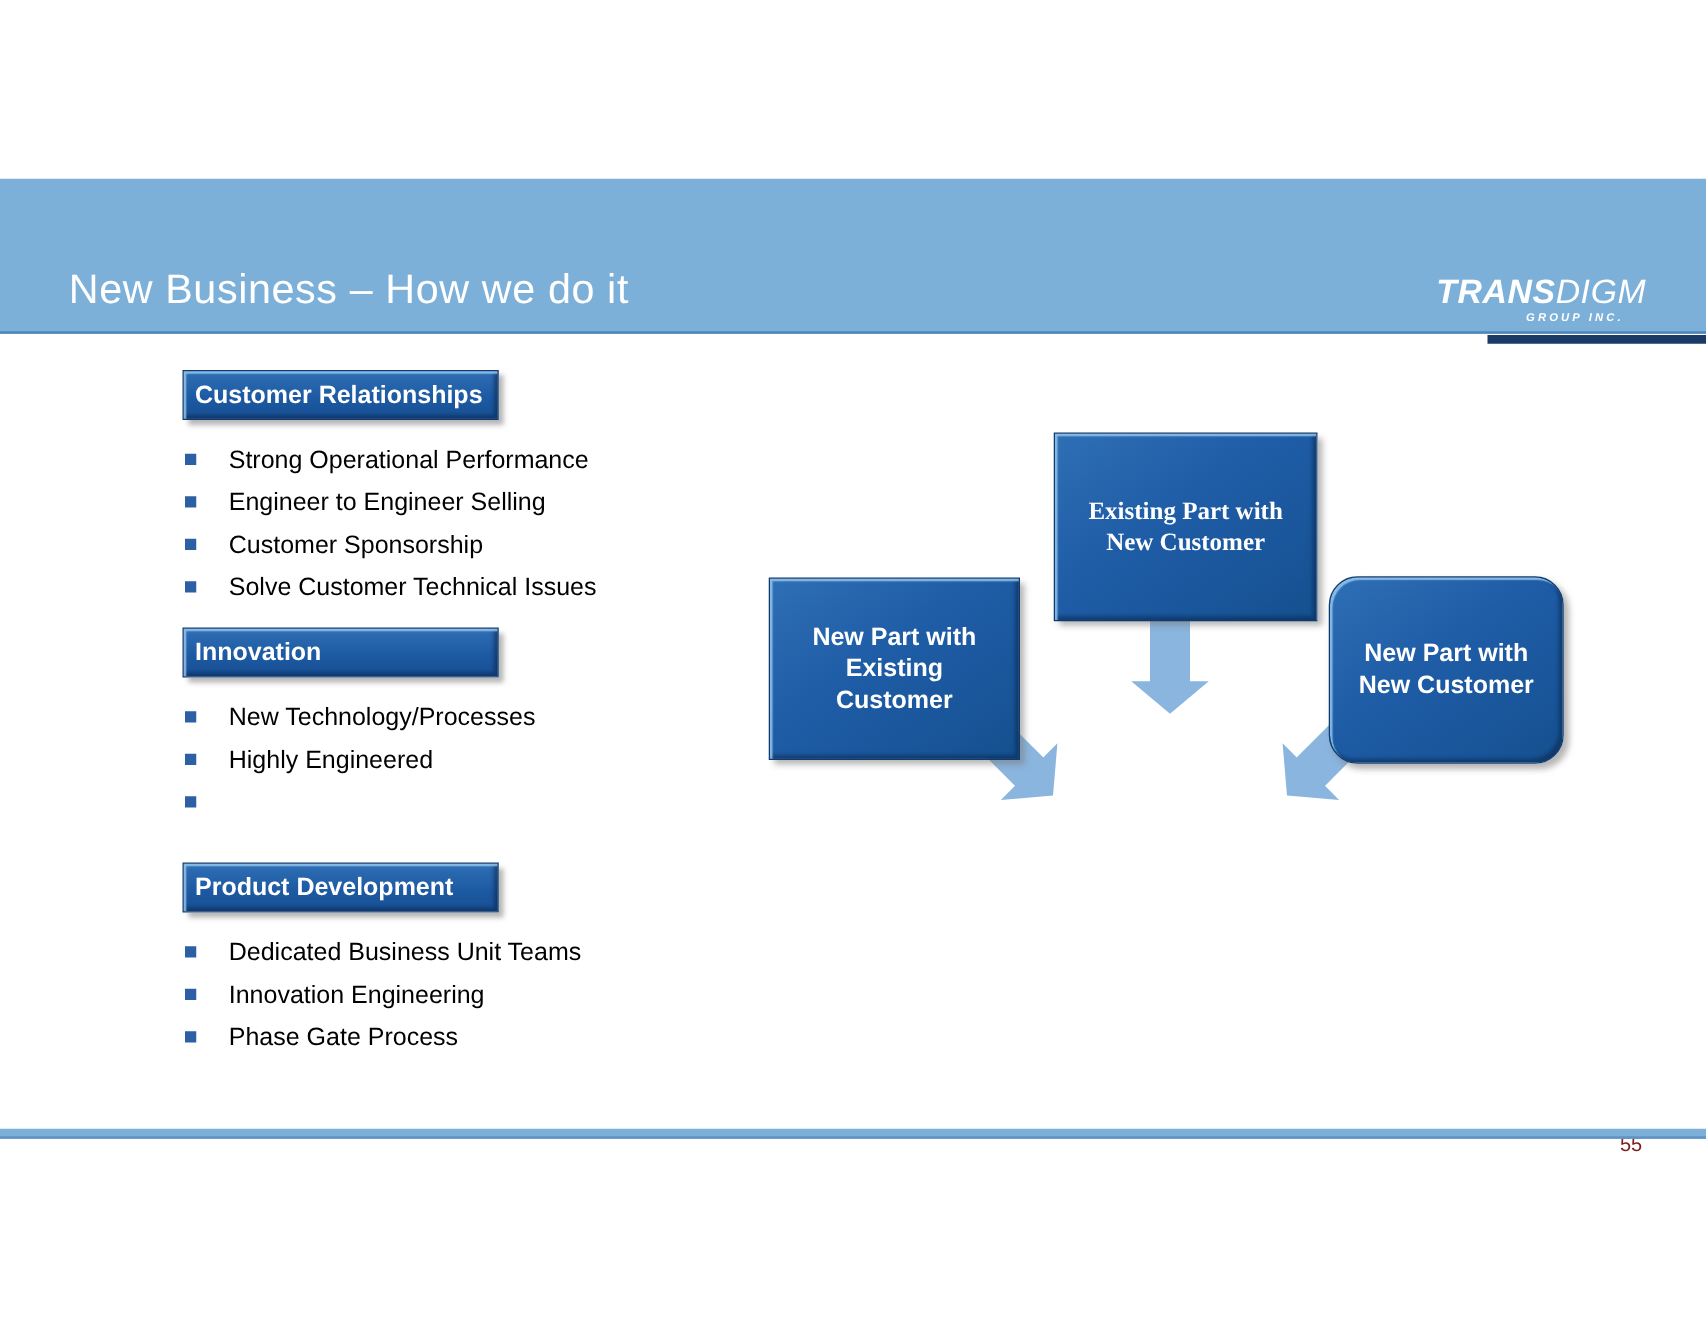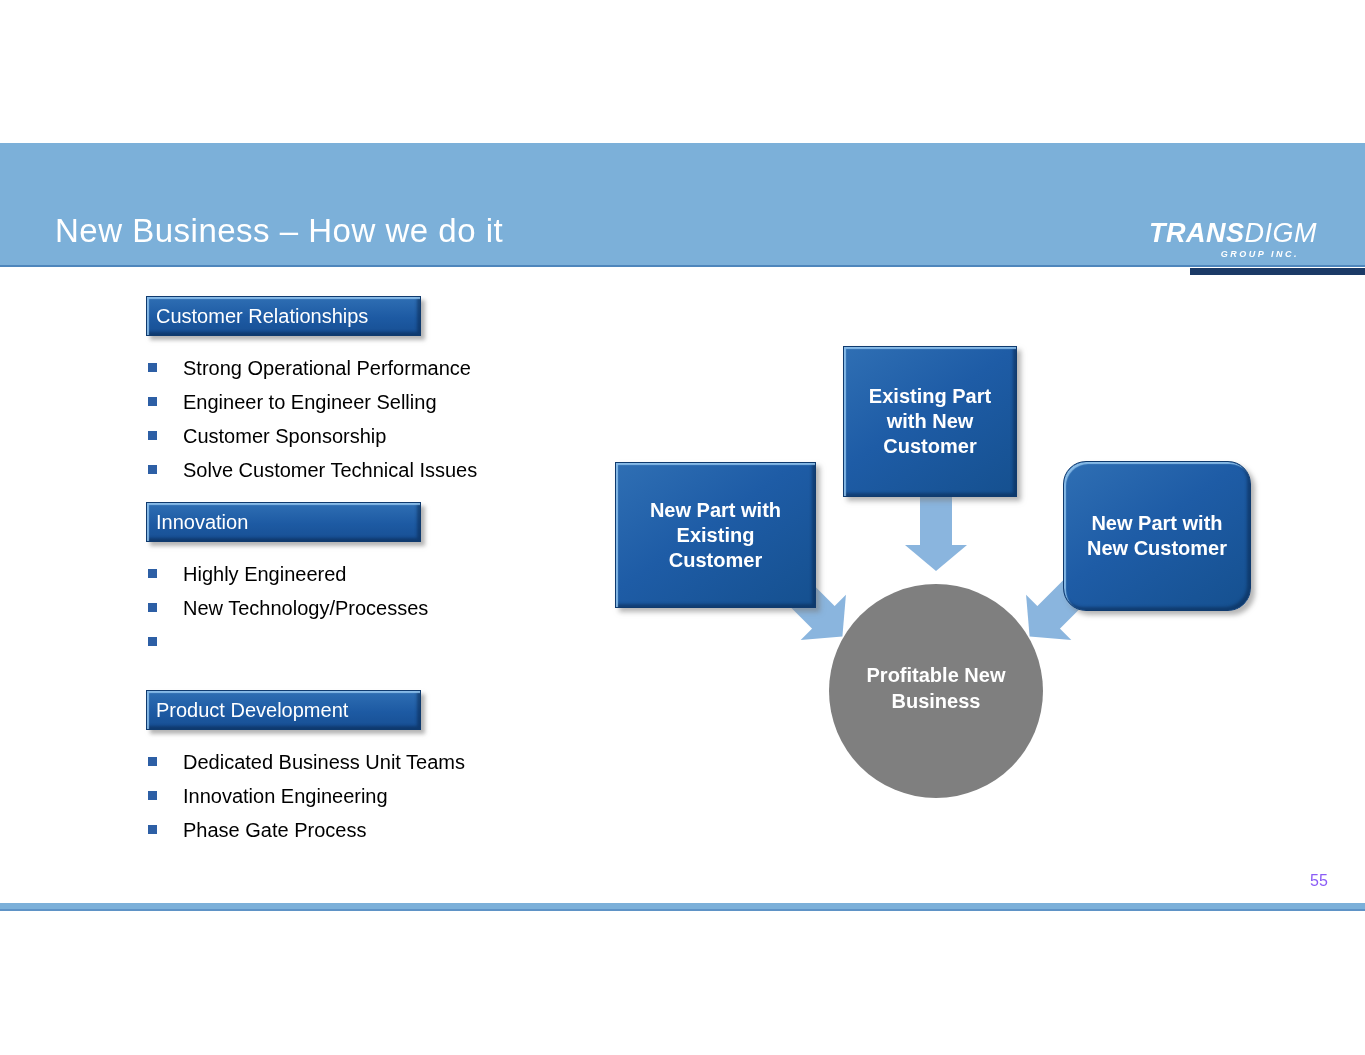--- a/index.html
+++ b/index.html
@@ -17,53 +17,53 @@
   .logo .bold { font-weight:700; }
   .logo .light { font-weight:400; }
   .logo .row2 { font-size:9px; font-weight:700; letter-spacing:2.5px; margin-top:3px;
                 margin-right:18px; }
   .navy-accent { position:absolute; right:0; top:268px; width:175px; height:7px;
                  background:#1b3a66; }
 
   
   .section { position:absolute; left:146px; width:310px; }
   .sec1 { top:296px; } .sec2 { top:502px; } .sec3 { top:690px; }
-  .hdr-btn { width:275px; height:40px; display:flex; align-items:center; padding-left:9px;
-             color:#ffffff; font-size:20px; font-weight:400;
+  .hdr-btn { width:253px; height:40px; display:flex; align-items:center; padding-left:9px;
+             color:#ffffff; font-size:20px; font-weight:700;
              background:linear-gradient(180deg,#2f6fb4 0%,#1d5aa3 55%,#174f93 100%);
              border:1px solid #0f3a6e;
              box-shadow: inset 2px 2px 1px rgba(150,200,240,0.85),
                          inset -3px -3px 3px rgba(10,40,80,0.55),
                          4px 4px 4px rgba(120,120,120,0.55); }
   ul.blist { list-style:none; margin-top:20px; }
   ul.blist li { position:relative; padding-left:37px; margin-bottom:10px;
                 font-size:20px; line-height:24px; color:#000000; white-space:nowrap; }
   .sq { position:absolute; left:2px; top:7px; width:9px; height:9px; background:#2d5fa5; }
 
   
   .dbox { position:absolute; z-index:3; display:flex; align-items:center; justify-content:center;
           text-align:center; color:#ffffff; font-size:20px; font-weight:700; line-height:25px;
           padding:0 12px;
           background:linear-gradient(145deg,#2f6fb4 0%,#1e5ca6 45%,#15508f 100%);
           border:1px solid #0f3a6e;
           box-shadow: inset 2px 2px 1px rgba(150,200,240,0.85),
                       inset -3px -3px 3px rgba(10,40,80,0.55),
                       4px 4px 5px rgba(120,120,120,0.55); }
-  .box-top   { left:843px;  top:346px; width:174px; height:151px; }
+  .box-top   { left:843px;  top:346px; width:211px; height:151px;font-family:Liberation Serif, serif; }
   .box-left  { left:615px;  top:462px; width:201px; height:146px; }
   .box-right { left:1063px; top:461px; width:188px; height:150px;border-radius:23px; }
   .gcircle { position:absolute; z-index:1; left:829px; top:584px; width:214px; height:214px;
              border-radius:50%; background:#7f7f7f; display:flex; align-items:center;
              justify-content:center; }
   .gcircle span { display:block; width:175px; text-align:center; color:#ffffff;
                   font-size:20px; font-weight:700; line-height:26px; margin-top:-6px; }
   .arrows { position:absolute; z-index:2; left:600px; top:330px; }
 
   
-  .pagenum { position:absolute; left:1296px; top:872px; font-size:16px; color:#8b5cf6;margin-left:14px; }
+  .pagenum { position:absolute; left:1296px; top:908px; font-size:16px; color:#7f1d1d; }
   .foot-bar { position:absolute; left:0; top:903px; width:1365px; height:8px;
               background:#7cb0d9; border-bottom:2px solid #5f93c6; }
 </style>
 </head>
 <body>
 
 <div class="slide">
 
   <div class="band"></div>
   <div class="title">New Business – How we do it</div>
@@ -79,38 +79,35 @@
       <li><span class="sq"></span><span>Strong Operational Performance</span></li>
       <li><span class="sq"></span><span>Engineer to Engineer Selling</span></li>
       <li><span class="sq"></span><span>Customer Sponsorship</span></li>
       <li><span class="sq"></span><span>Solve Customer Technical Issues</span></li>
     </ul>
   </div>
 
   <div class="section sec2">
     <div class="hdr-btn">Innovation</div>
     <ul class="blist">
+      <li><span class="sq"></span><span>New Technology/Processes</span></li>
       <li><span class="sq"></span><span>Highly Engineered</span></li>
-      <li><span class="sq"></span><span>New Technology/Processes</span></li>
       <li><span class="sq"></span></li>
     </ul>
   </div>
 
   <div class="section sec3">
     <div class="hdr-btn">Product Development</div>
     <ul class="blist">
       <li><span class="sq"></span><span>Dedicated Business Unit Teams</span></li>
       <li><span class="sq"></span><span>Innovation Engineering</span></li>
       <li><span class="sq"></span><span>Phase Gate Process</span></li>
     </ul>
   </div>
 
-  <div class="gcircle">
-    <span>Profitable New Business</span>
-  </div>
 
   <svg class="arrows" width="680" height="480" viewBox="0 0 680 480">
     <g fill="#8ab5de">
       <g>
         <rect x="320" y="160" width="32" height="56"></rect>
         <polygon points="305,215 367,215 336,241"></polygon>
       </g>
       <g transform="translate(183,247) rotate(-45)">
         <rect x="-16" y="0" width="32" height="58"></rect>
         <polygon points="-32,57 32,57 0,84"></polygon>

